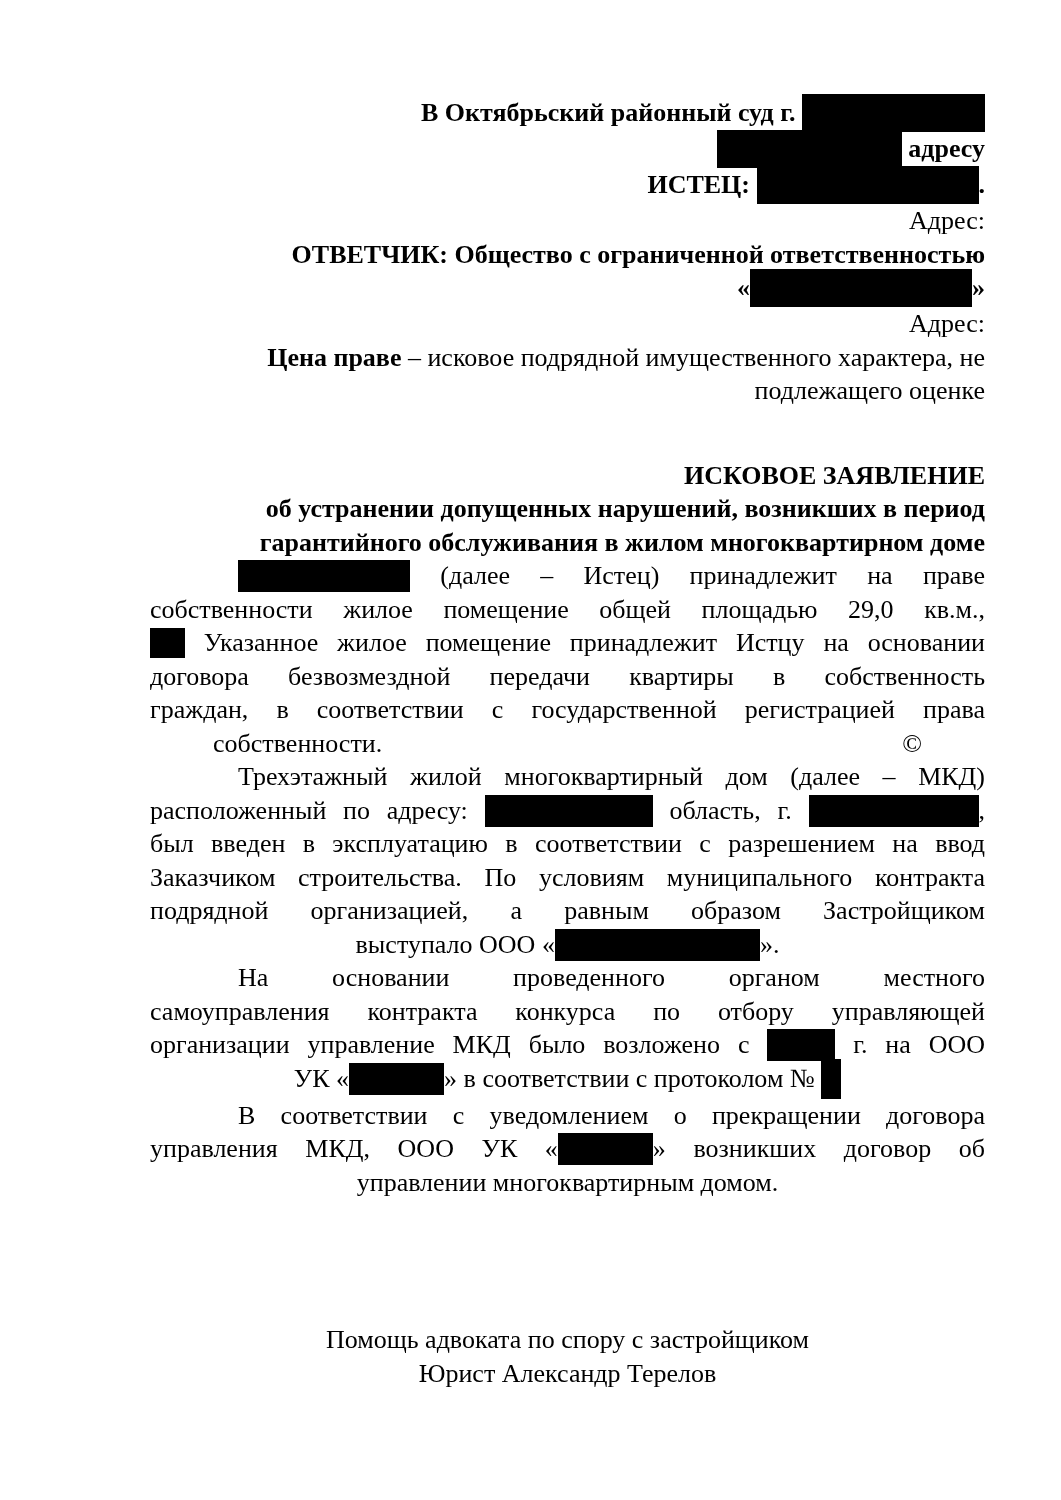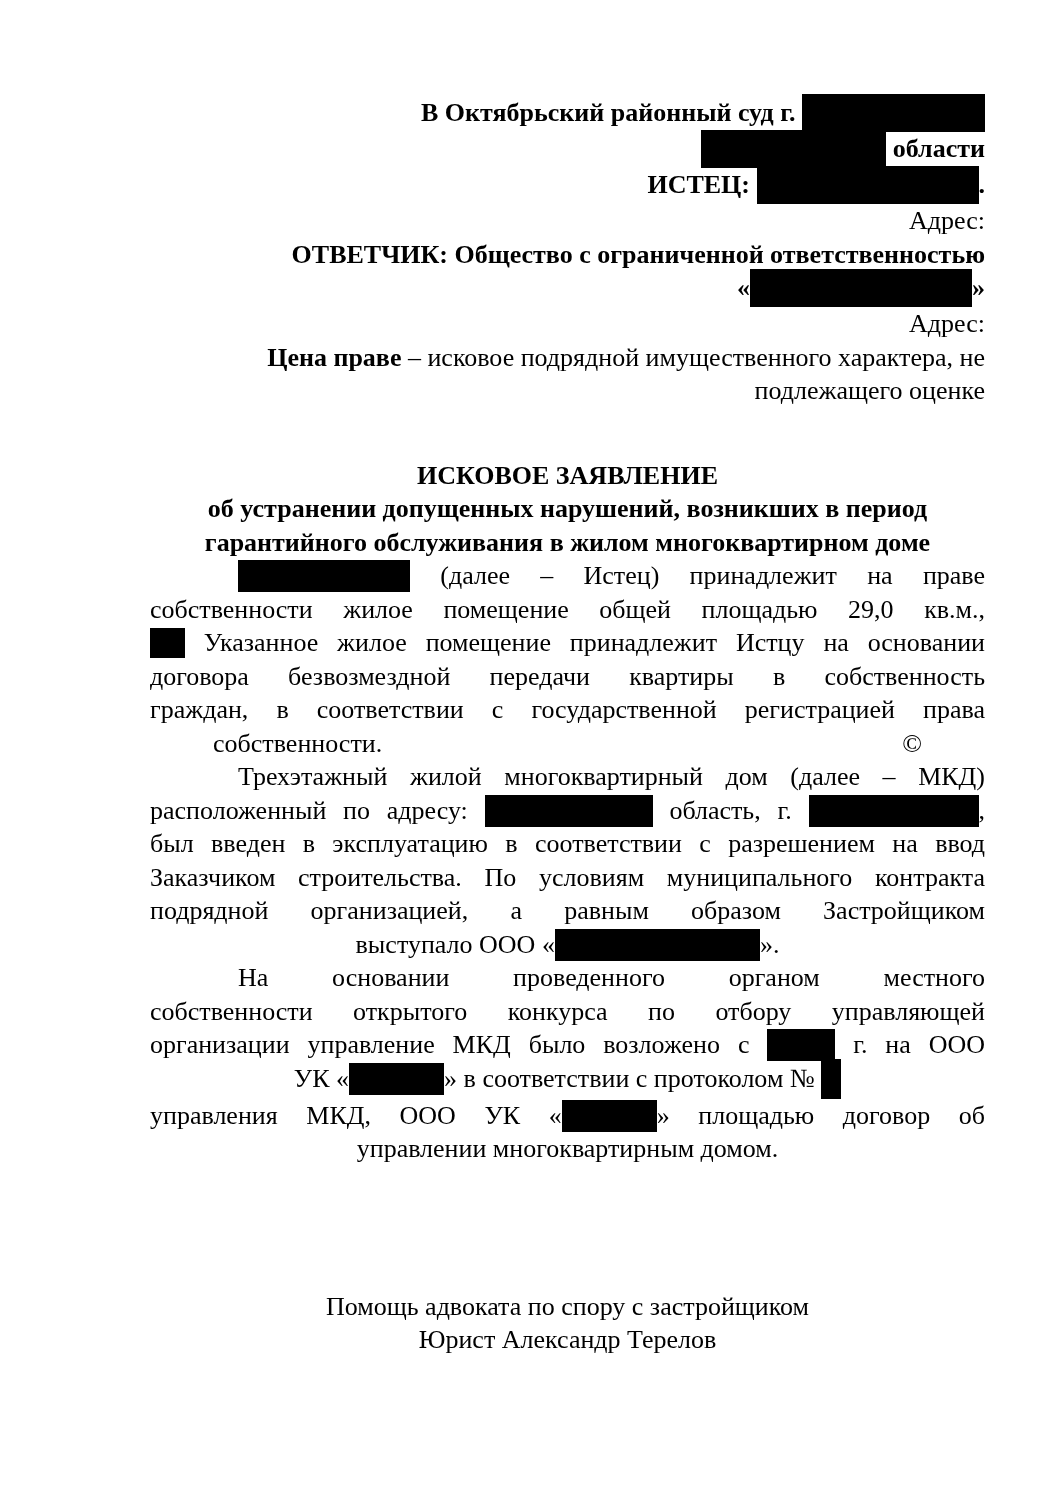--- a/index.html
+++ b/index.html
@@ -27,21 +27,21 @@
   .block { margin: 0; }
   .block-title  { margin-top: 51px; }
   .block-footer { margin-top: 124px; }
 
   .line {
     white-space: normal;
     min-height: 33.5px;
   }
   .line.align-left    { text-align: center; }
   .line.align-right   { text-align: right; }
-  .line.align-center  { text-align: center; }
+  .line.align-center  { text-align: right; }
   .line.align-justify { text-align: justify; text-align-last: justify; }
   .line.bold { font-weight: 700; }
   .seg-bold  { font-weight: 700; }
 
   .redact {
     display: inline-block;
     background: #000000;
     vertical-align: middle;
     margin-top: -4px;
   }
@@ -50,21 +50,21 @@
     height: 1px;
   }
 </style>
 </head>
 <body>
 
 <div class="page">
   <div class="content" id="doc">
       <div class="block block-header">
         <div class="line align-right bold"><span class="seg">В Октябрьский районный суд г. </span><span class="redact" style="width: 183px; height: 38px; background: rgb(0, 0, 0);"></span></div>
-        <div class="line align-right bold"><span class="redact" style="width: 185px; height: 38px; background: rgb(0, 0, 0);"></span><span class="seg"> области</span></div>
+        <div class="line align-right bold"><span class="redact" style="width: 185px; height: 38px; background: rgb(0, 0, 0);"></span><span class="seg"> адресу</span></div>
         <div class="line align-right bold"><span class="seg">ИСТЕЦ: </span><span class="redact" style="width: 222px; height: 38px; background: rgb(0, 0, 0);"></span><span class="seg">.</span></div>
         <div class="line align-right"><span class="seg">Адрес:</span></div>
         <div class="line align-right bold"><span class="seg">ОТВЕТЧИК: Общество с ограниченной ответственностью</span></div>
         <div class="line align-right bold"><span class="seg">«</span><span class="redact" style="width: 222px; height: 38px; background: rgb(0, 0, 0);"></span><span class="seg">»</span></div>
         <div class="line align-right"><span class="seg">Адрес:</span></div>
         <div class="line align-right"><span class="seg seg-bold">Цена праве</span><span class="seg"> – исковое подрядной имущественного характера, не</span></div>
         <div class="line align-right"><span class="seg">подлежащего оценке</span></div>
       </div>
       <div class="block block-title">
         <div class="line align-center bold"><span class="seg">ИСКОВОЕ ЗАЯВЛЕНИЕ</span></div>
@@ -82,26 +82,27 @@
       <div class="block block-body">
         <div class="line align-justify" style="text-indent: 88px;"><span class="seg">Трехэтажный жилой многоквартирный дом (далее – МКД)</span></div>
         <div class="line align-justify"><span class="seg">расположенный по адресу: </span><span class="redact" style="width: 168px; height: 32px; background: rgb(0, 0, 0);"></span><span class="seg"> область, г. </span><span class="redact" style="width: 170px; height: 32px; background: rgb(0, 0, 0);"></span><span class="seg">,</span></div>
         <div class="line align-justify"><span class="seg">был введен в эксплуатацию в соответствии с разрешением на ввод</span></div>
         <div class="line align-justify"><span class="seg">Заказчиком строительства. По условиям муниципального контракта</span></div>
         <div class="line align-justify"><span class="seg">подрядной организацией, а равным образом Застройщиком</span></div>
         <div class="line align-left"><span class="seg">выступало ООО «</span><span class="redact" style="width: 205px; height: 32px; background: rgb(0, 0, 0);"></span><span class="seg">».</span></div>
       </div>
       <div class="block block-body">
         <div class="line align-justify" style="text-indent: 88px;"><span class="seg">На основании проведенного органом местного</span></div>
-        <div class="line align-justify"><span class="seg">собственности открытого конкурса по отбору управляющей</span></div>
+        <div class="line align-justify"><span class="seg">самоуправления контракта конкурса по отбору управляющей</span></div>
         <div class="line align-justify"><span class="seg">организации управление МКД было возложено с </span><span class="redact" style="width: 68px; height: 32px; background: rgb(0, 0, 0);"></span><span class="seg"> г. на ООО</span></div>
         <div class="line align-left"><span class="seg">УК «</span><span class="redact" style="width: 95px; height: 32px; background: rgb(0, 0, 0);"></span><span class="seg">» в соответствии с протоколом № </span><span class="redact" style="width: 20px; height: 40px; background: rgb(0, 0, 0);"></span></div>
       </div>
       <div class="block block-body">
-        <div class="line align-justify"><span class="seg">управления МКД, ООО УК «</span><span class="redact" style="width: 95px; height: 32px; background: rgb(0, 0, 0);"></span><span class="seg">» площадью договор об</span></div>
+        <div class="line align-justify" style="text-indent: 88px;"><span class="seg">В соответствии с уведомлением о прекращении договора</span></div>
+        <div class="line align-justify"><span class="seg">управления МКД, ООО УК «</span><span class="redact" style="width: 95px; height: 32px; background: rgb(0, 0, 0);"></span><span class="seg">» возникших договор об</span></div>
         <div class="line align-left"><span class="seg">управлении многоквартирным домом.</span></div>
       </div>
       <div class="block block-footer">
         <div class="line align-left"><span class="seg">Помощь адвоката по спору с застройщиком</span></div>
         <div class="line align-left"><span class="seg">Юрист Александр Терелов</span></div>
       </div>
     </div>
 </div>
 
 </body></html>

